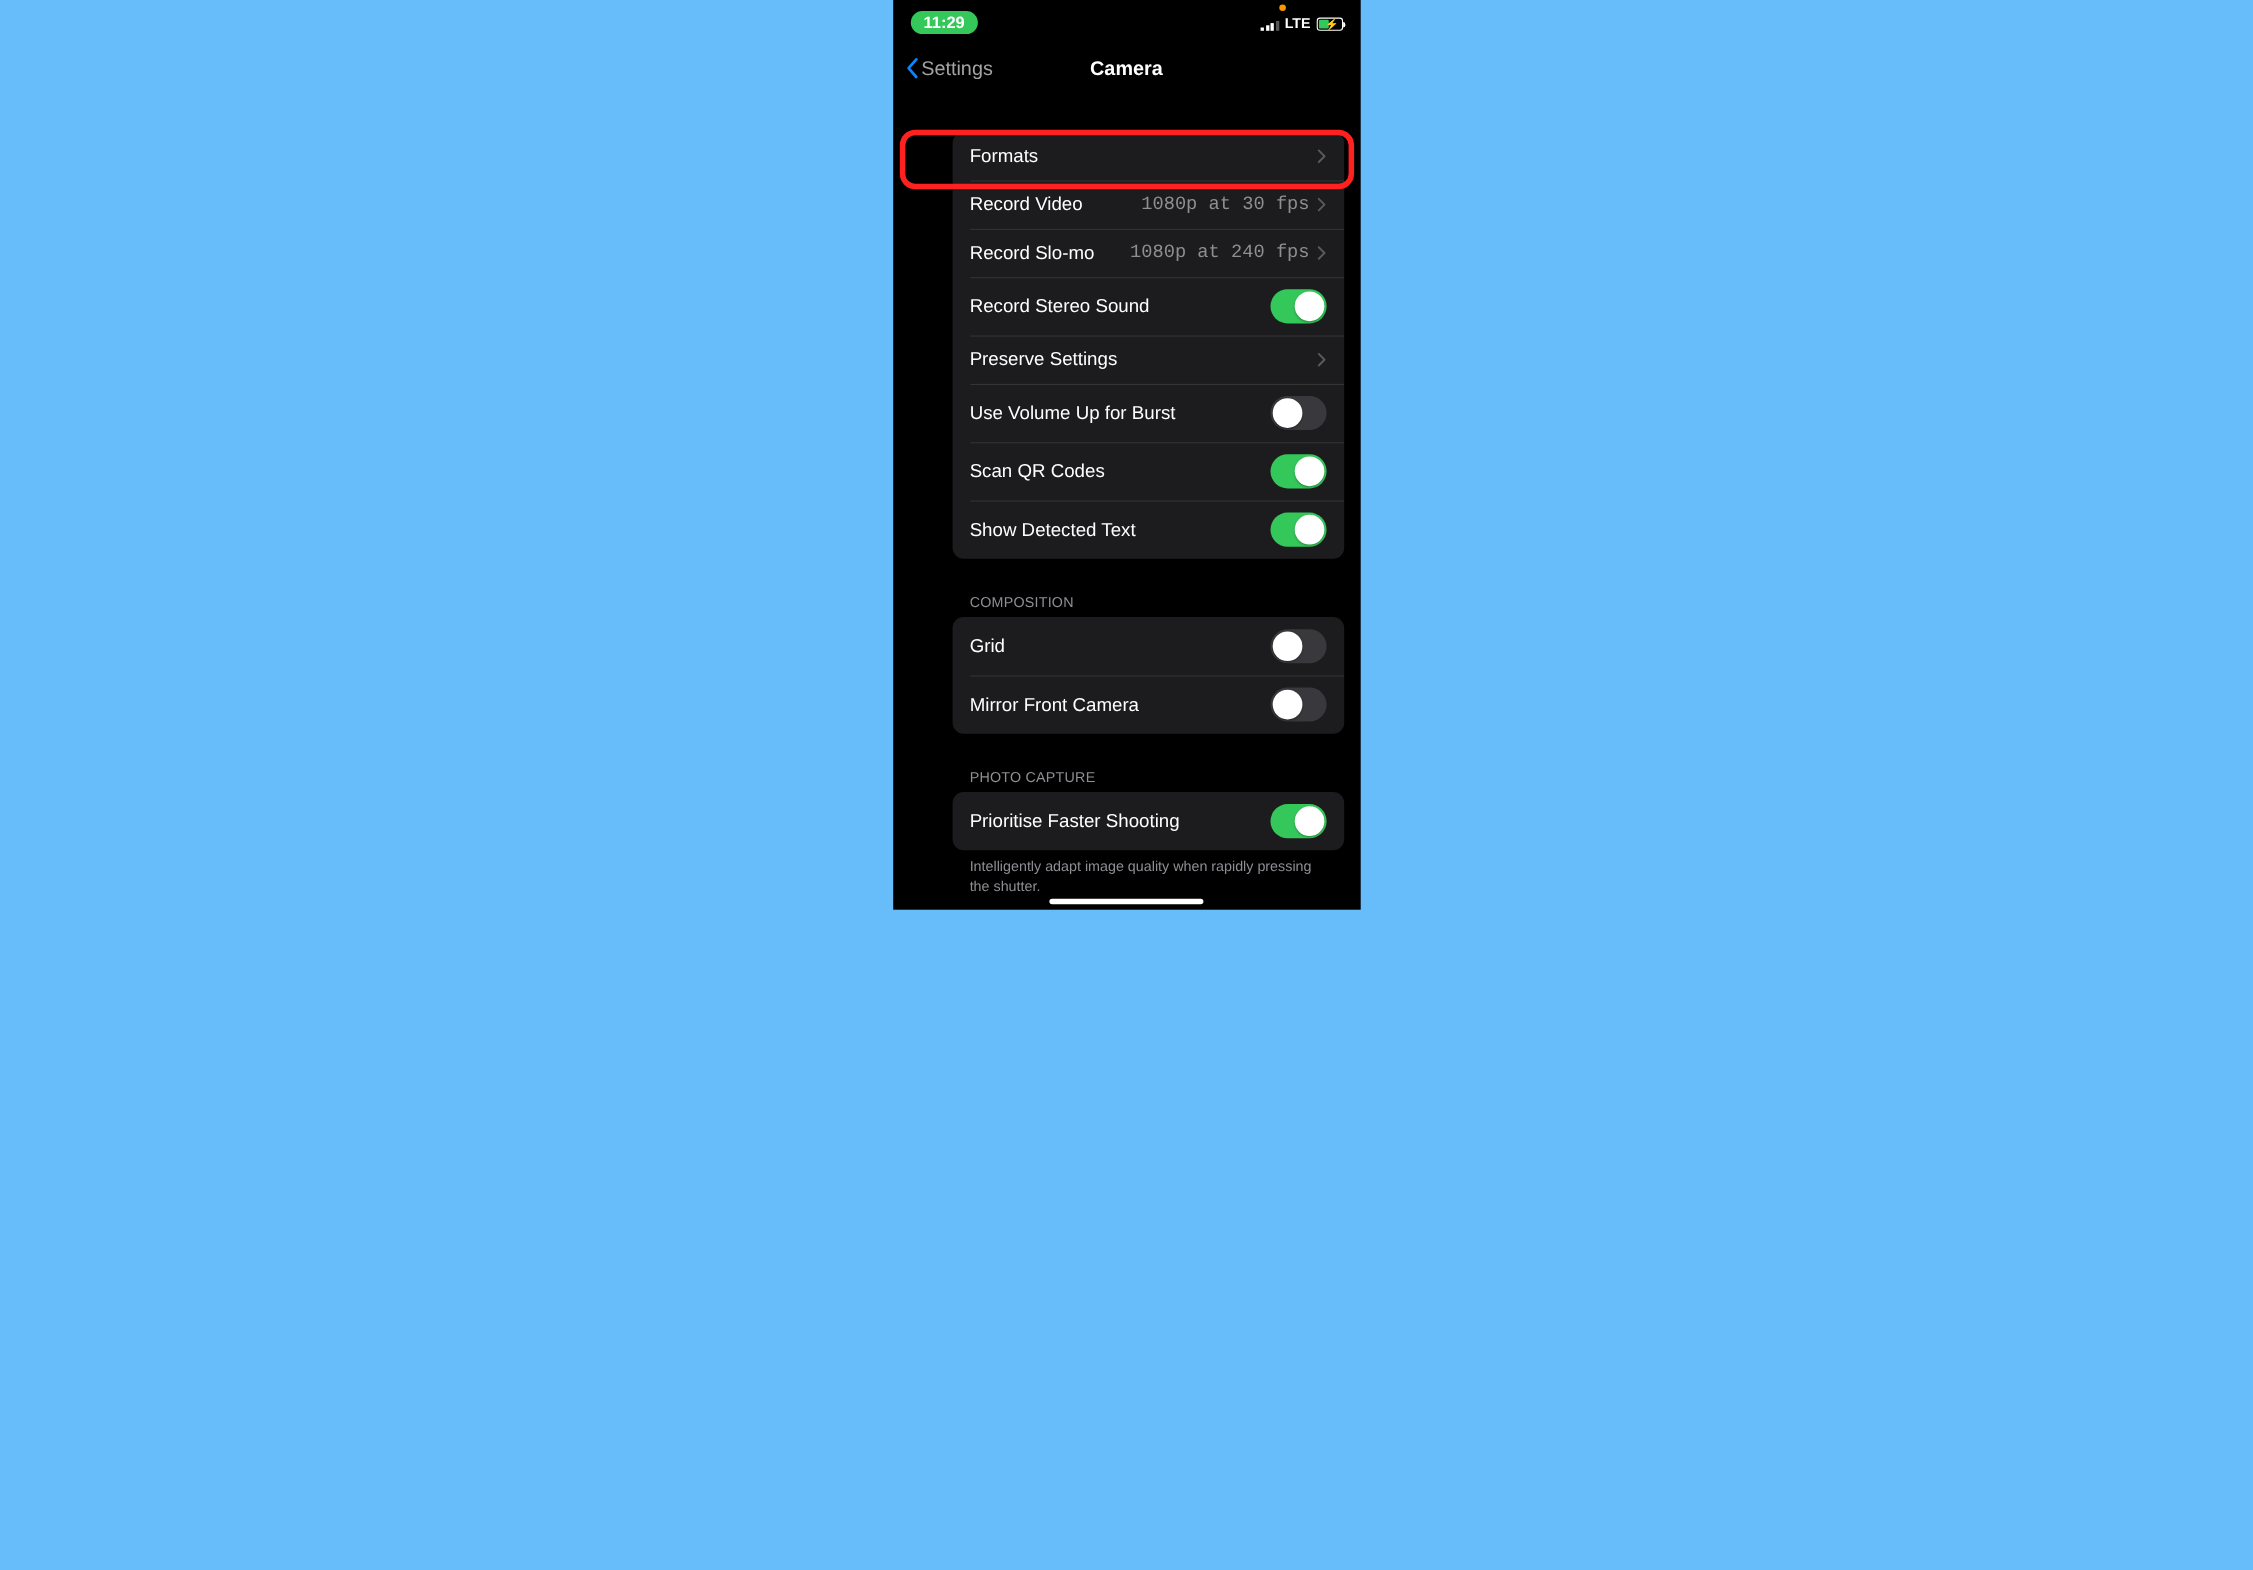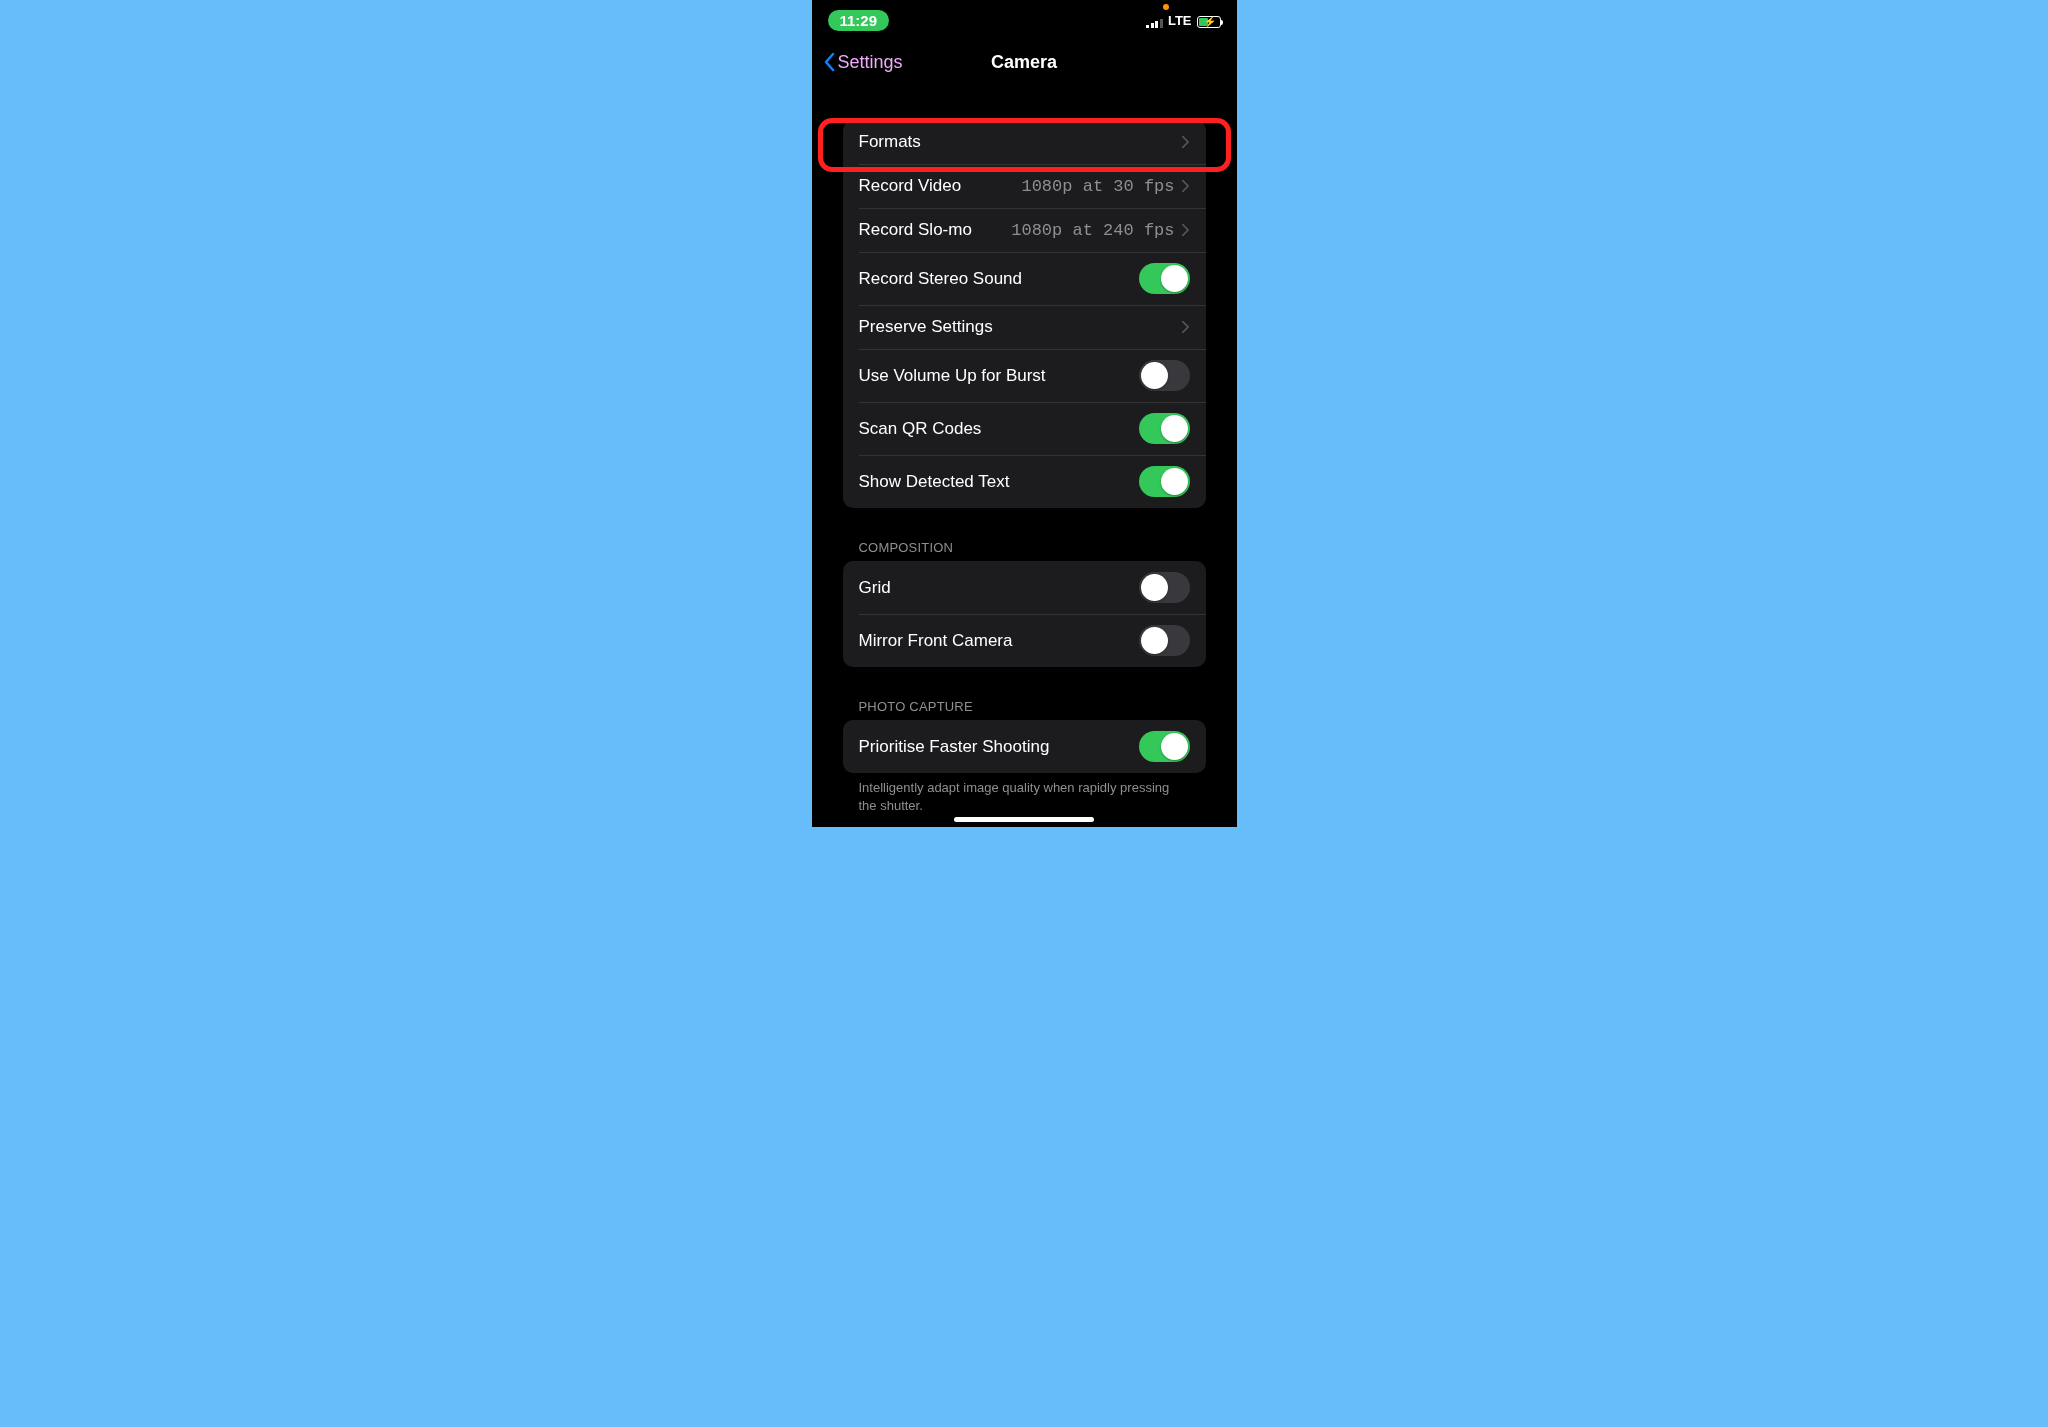--- a/index.html
+++ b/index.html
@@ -66,40 +66,41 @@
   .nav-bar {
     display: flex;
     align-items: center;
     height: 44px;
     position: relative;
     padding: 0 10px;
   }
   .back-btn {
     display: flex;
     align-items: center;
-    color: #f0abfc;
+    color: #a3a3a3;
     font-size: 18px;
     gap: 2px;
   }
   .back-btn svg { width: 14px; height: 20px; }
   .nav-title {
     position: absolute;
     left: 0; right: 0;
     text-align: center;
     font-weight: 600;
     font-size: 18px;
     pointer-events:none;
   }
 
   
   .content {
-    padding: 0 31px;
+    padding: 0 15px;
     height: calc(100% - 84px);
     overflow: hidden;
     position: relative;
+    margin-left: 39px;
   }
 
   .group { margin-top: 32px; }
   .group:first-child { margin-top: 36px; }
   .group-header {
     font-size: 13px;
     color: #8e8e93;
     text-transform: uppercase;
     padding: 0 16px 6px;
     letter-spacing: 0.2px;

